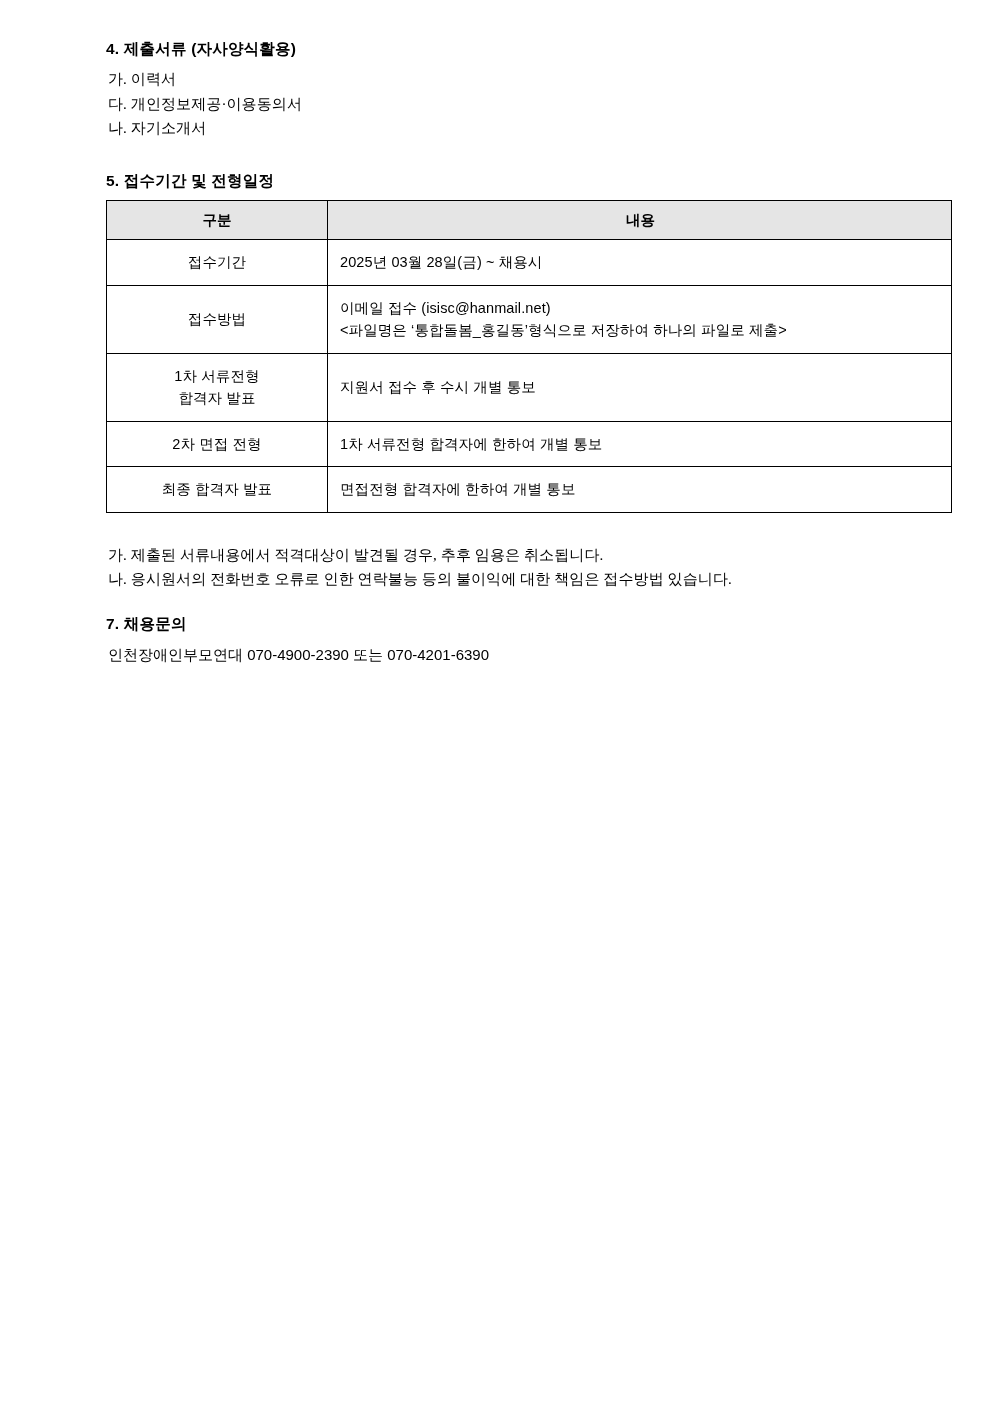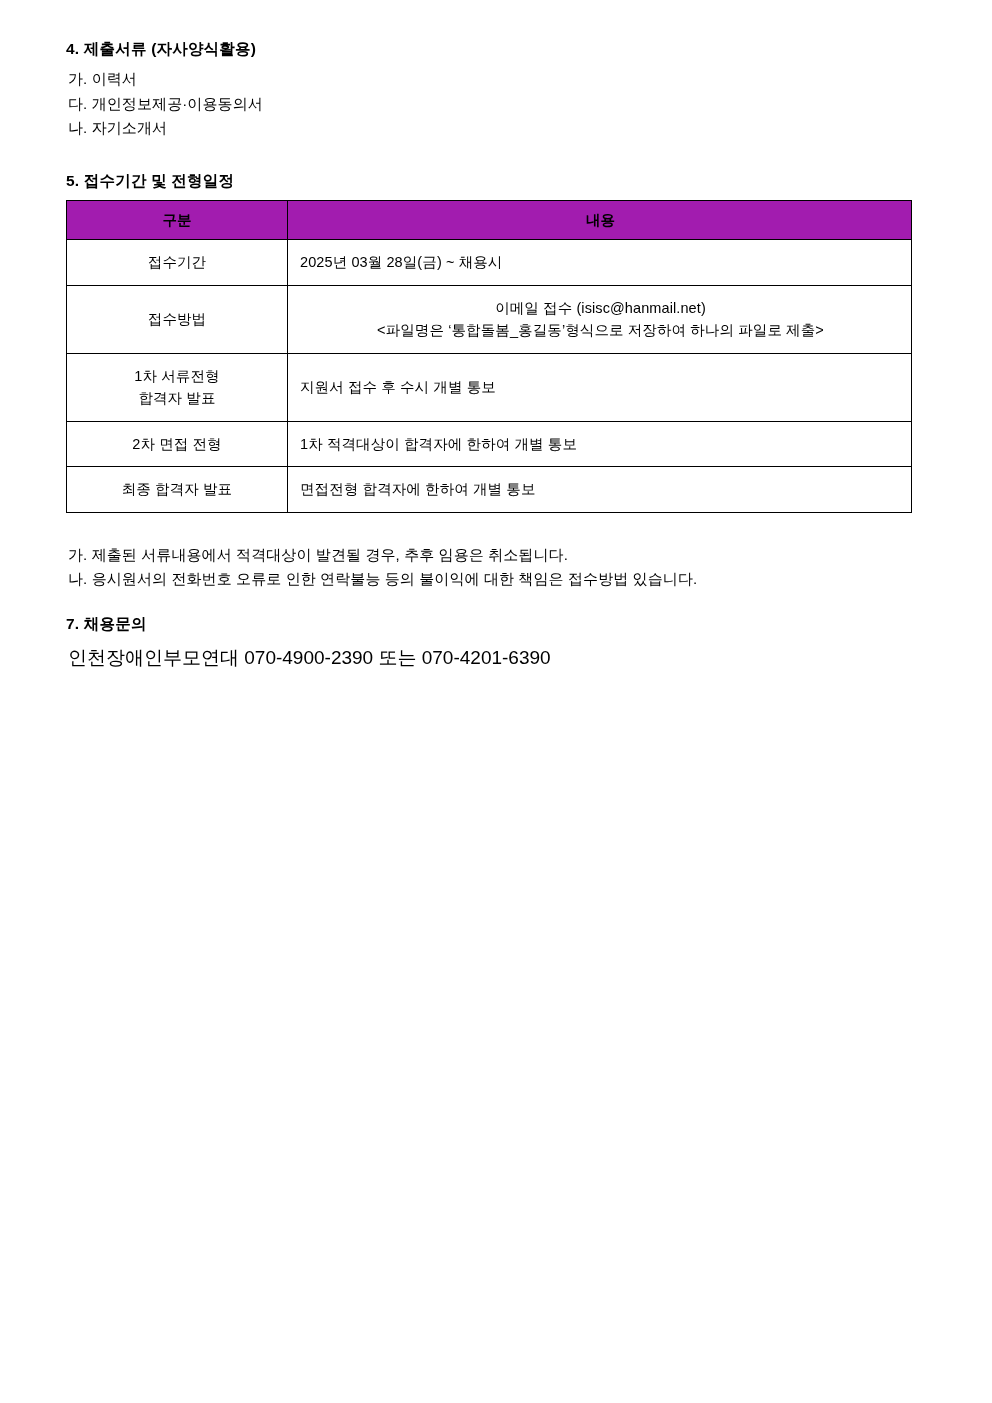--- a/index.html
+++ b/index.html
@@ -15,72 +15,73 @@
     position: relative;
     overflow: hidden;
   }
   .page {
     padding: 38px 66px 0 66px;
     box-sizing: border-box;
     width: 992px;
   }
   .section {
     margin-bottom: 0;
+    margin-left: 40px;
   }
   .section-title {
     font-size: 15.5px;
     font-weight: bold;
     letter-spacing: 0.2px;
     margin: 0 0 7px 0;
     line-height: 1.45;
   }
   .item-line {
     font-size: 15px;
     line-height: 1.62;
     margin: 0;
     padding-left: 2px;
     letter-spacing: 0.1px;
+    font-family: Liberation Serif, serif;
   }
   .gap-lg { height: 30px; }
   .gap-md { height: 22px; }
 
   table.schedule {
     border-collapse: collapse;
     width: 846px;
     margin-top: 4px;
     table-layout: fixed;
   }
   table.schedule td, table.schedule th {
     border: 1px solid #000000;
     font-size: 14.5px;
     padding: 11px 10px;
     line-height: 1.55;
     vertical-align: middle;
     letter-spacing: 0.1px;
   }
   table.schedule th {
-    background: #a21caf;
+    background: #e5e5e5;
     font-weight: bold;
     text-align: center;
     padding: 8px 10px;
   }
   .col-label {
     width: 200px;
     text-align: center;
   }
   .col-content {
     text-align: left;
     padding-left: 12px !important;
   }
   .two-line {
     line-height: 1.6;
-    text-align: center;
   }
   .contact-line {
-    font-size: 19px;
+    font-size: 15px;
     line-height: 1.6;
     margin: 0;
     padding-left: 2px;
   }
 </style>
 </head>
 <body>
 
 <div class="page">
 
@@ -117,21 +118,21 @@
         </tr>
         <tr>
           <td class="col-label two-line">
             <div>1차 서류전형</div>
             <div>합격자 발표</div>
           </td>
           <td class="col-content">지원서 접수 후 수시 개별 통보</td>
         </tr>
         <tr>
           <td class="col-label">2차 면접 전형</td>
-          <td class="col-content">1차 적격대상이 합격자에 한하여 개별 통보</td>
+          <td class="col-content">1차 서류전형 합격자에 한하여 개별 통보</td>
         </tr>
         <tr>
           <td class="col-label">최종 합격자 발표</td>
           <td class="col-content">면접전형 합격자에 한하여 개별 통보</td>
         </tr>
       </tbody>
     </table>
   </div>
 
   <div class="gap-lg"></div>

